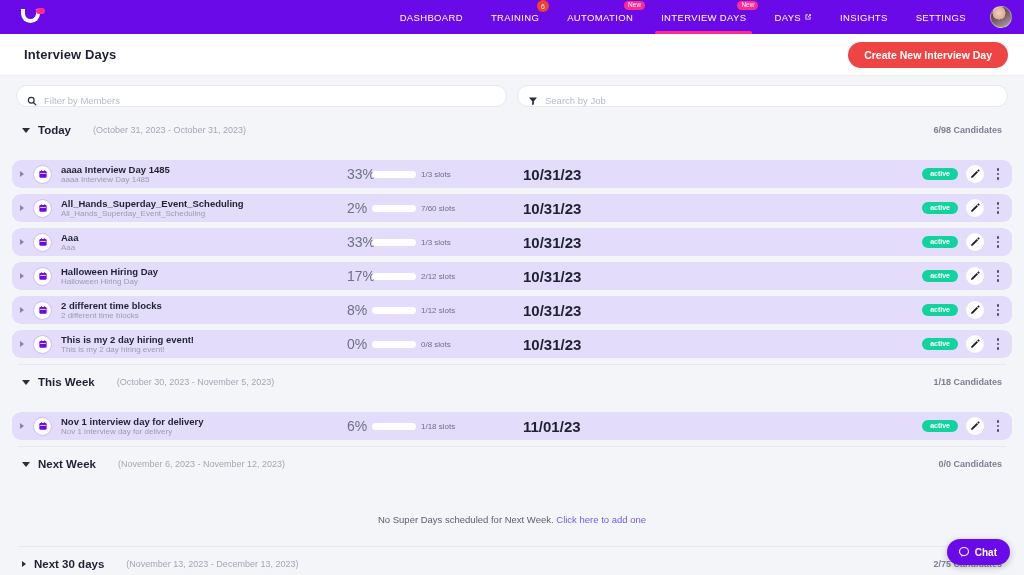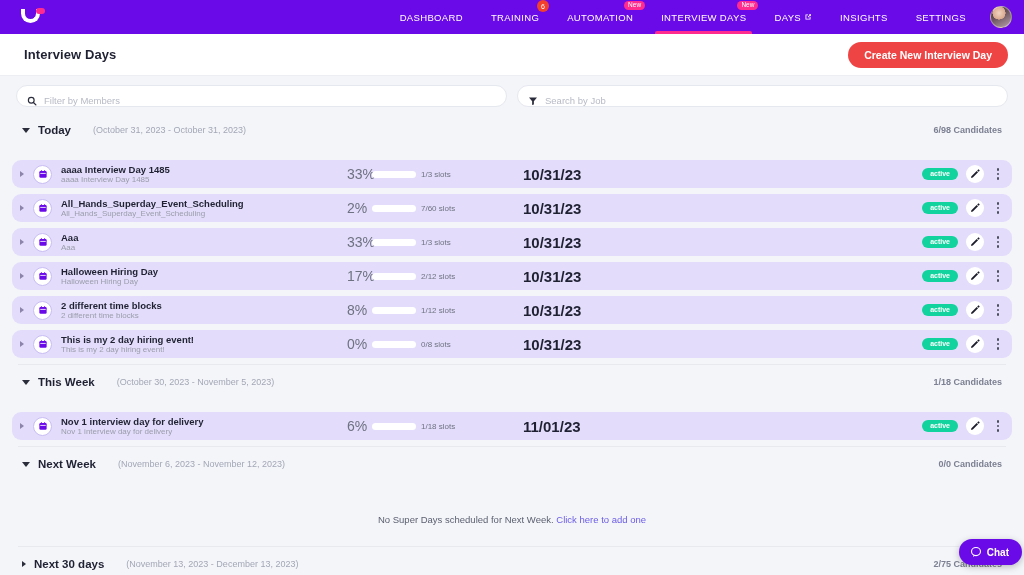--- a/index.html
+++ b/index.html
@@ -319,21 +319,21 @@
   .empty-msg {
     text-align: center;
     font-size: 9.5px;
     color: #5c6070;
     padding: 20px 0 19px;
   }
   .empty-msg a { color: #6b5ce7; text-decoration: none; cursor: pointer; }
 
   .chat-btn {
     position: absolute;
-    right: 2px;
+    right: 14px;
     bottom: 10px;
     background: #6b0ae8;
     color: #fff;
     border-radius: 16px;
     height: 26px;
     display: flex;
     align-items: center;
     gap: 5px;
     padding: 0 13px 0 11px;
     font-size: 10px;

